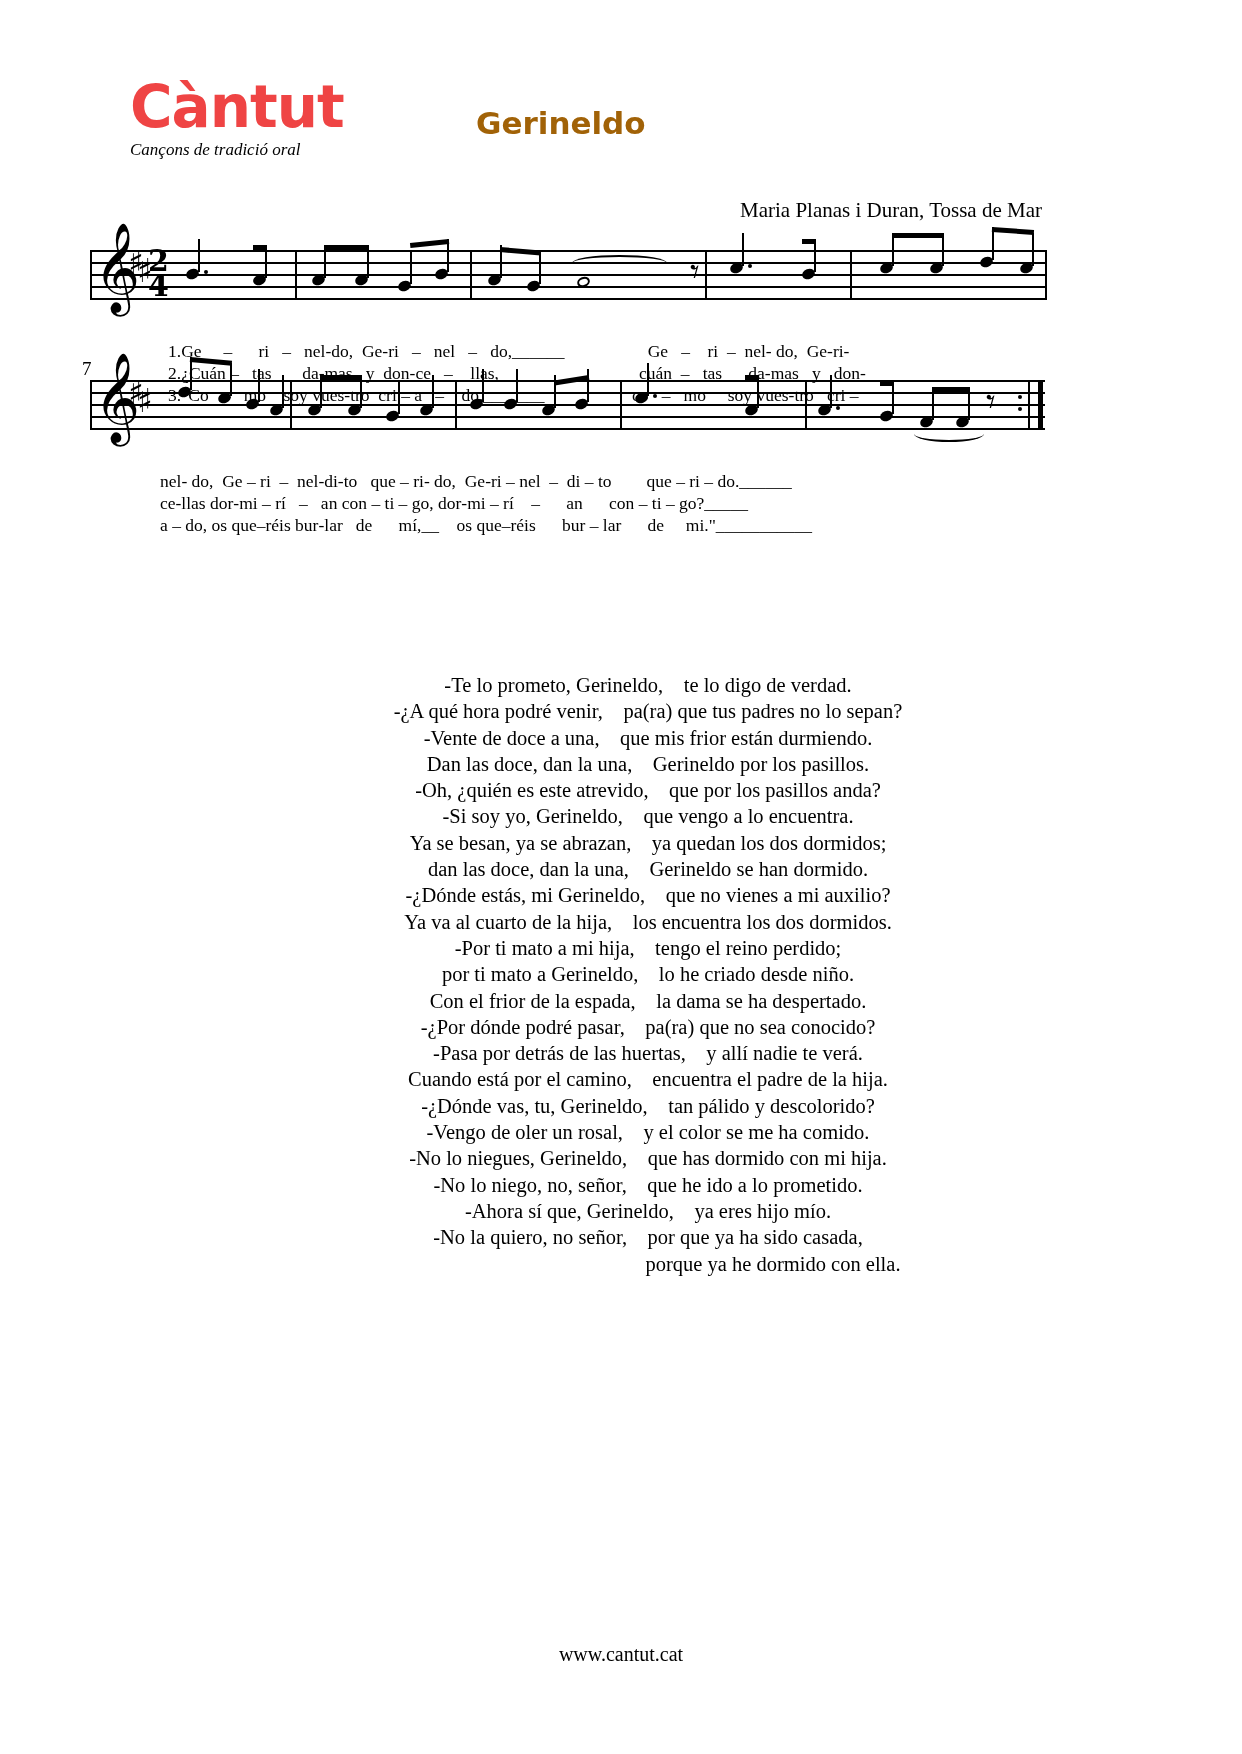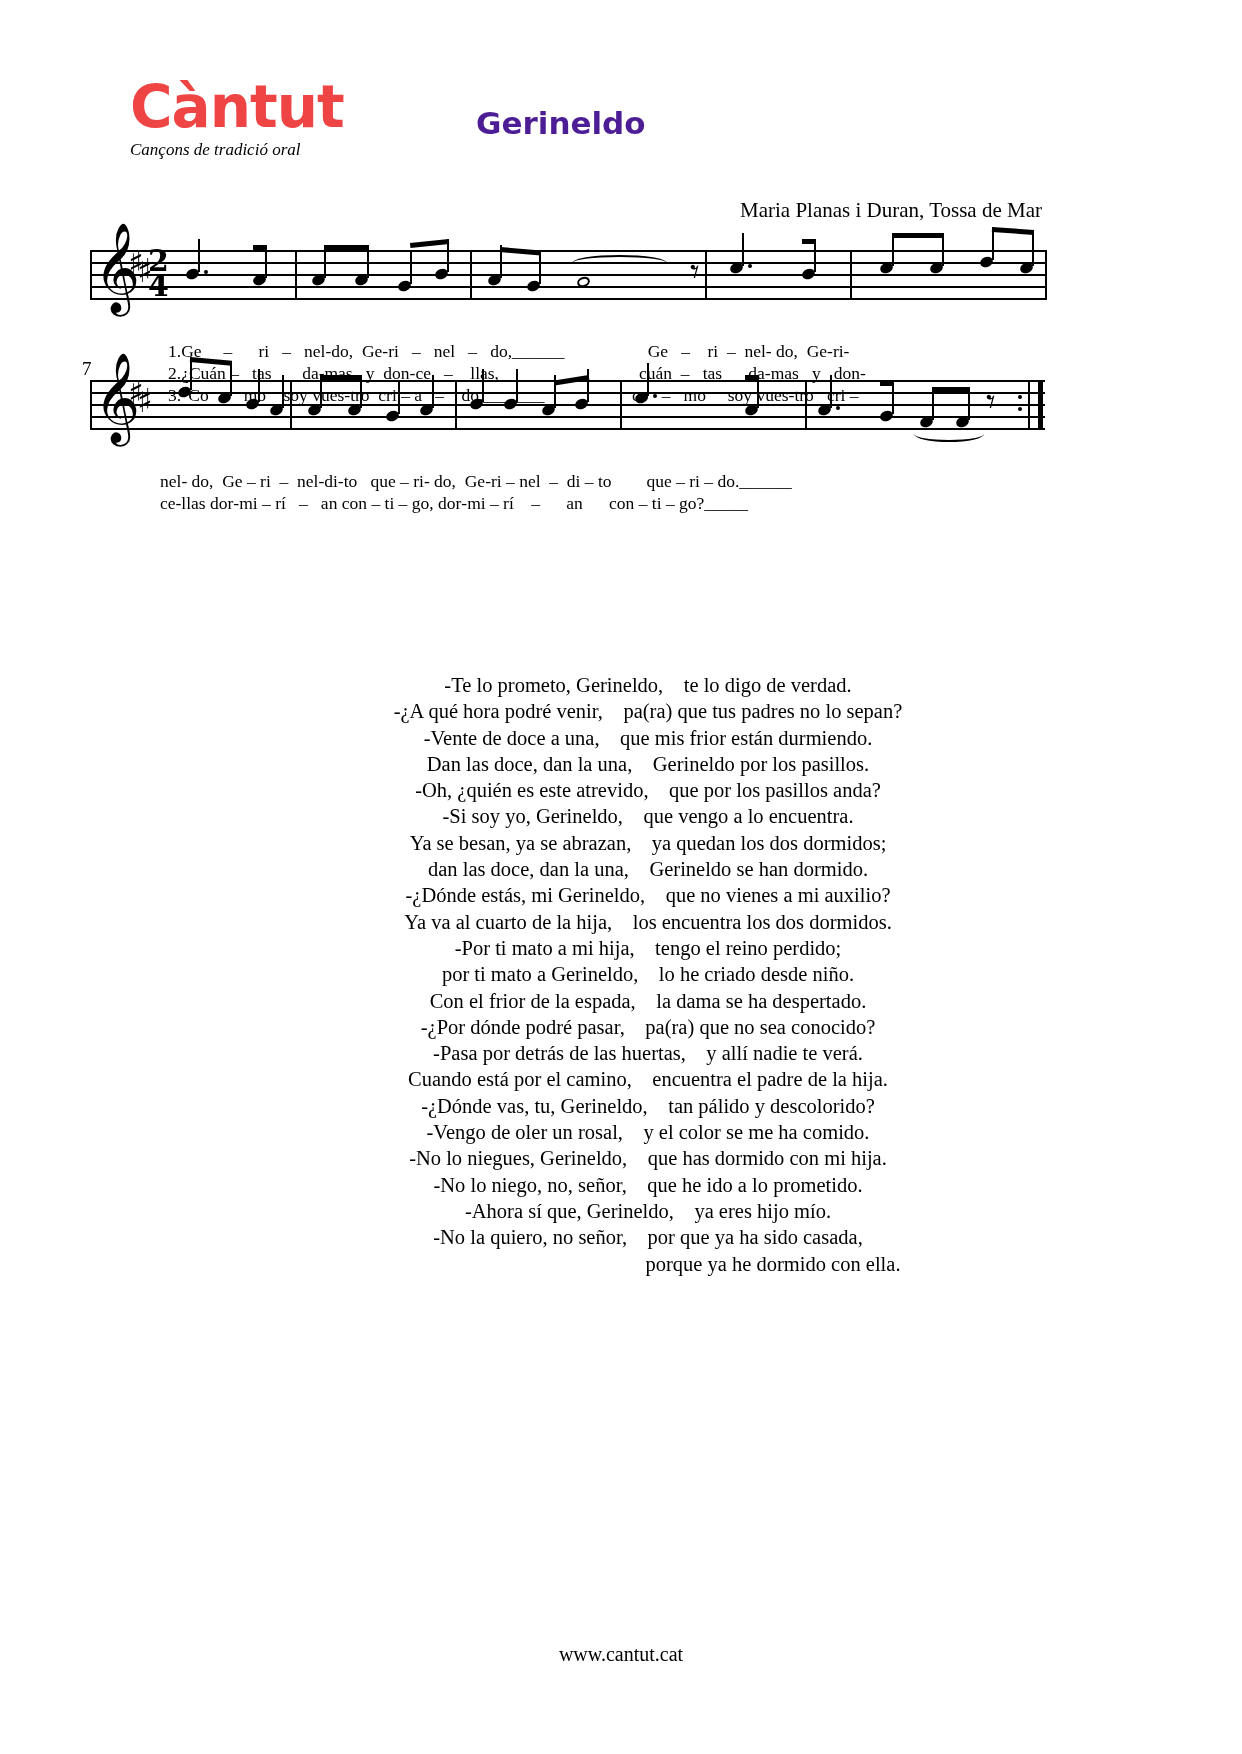--- a/index.html
+++ b/index.html
@@ -40,21 +40,21 @@
     font-size: 17px;
     margin-top: 4px;
     color: #000;
   }
   #song-title {
     position: absolute;
     left: 476px; top: 105px;
     font-family: "DejaVu Sans", sans-serif;
     font-weight: bold;
     font-size: 31px;
-    color: #4c1d95;
+    color: #a16207;
   }
   #source-line {
     position: absolute;
     right: 200px; top: 198px;
     font-family: "Liberation Serif", serif;
     font-size: 21px;
     color: #000;
     white-space: nowrap;
   }
 
@@ -391,20 +391,23 @@
       <div class="slur" style="left:824px; top:46px; width:70px; border-top:none; border-bottom:2px solid #000;"></div>
       <div class="rest" style="left:896px; top:4px;">𝄾</div>
     </div>
 
     <div class="lyric-block" style="top:70px;">
       <div class="lyric-row">
         <span class="ly" style="left:70px;">nel‑ do,  Ge – ri  –  nel‑di‑to   que – ri‑ do,  Ge‑ri – nel  –  di – to        que – ri – do.______</span>
       </div>
       <div class="lyric-row">
         <span class="ly" style="left:70px;">ce‑llas dor‑mi – rí   –   an con – ti – go, dor‑mi – rí    –      an      con – ti – go?_____</span>
+      </div>
+      <div class="lyric-row">
+        <span class="ly" style="left:70px;">a – do, os que–réis bur‑lar   de      mí,__    os que–réis      bur – lar      de     mi."___________</span>
       </div>
     </div>
   </div>
 </div>
 
 <div id="verses">
   <div class="verse-line">-Te lo prometo, Gerineldo,    te lo digo de verdad.</div>
   <div class="verse-line">-¿A qué hora podré venir,    pa(ra) que tus padres no lo sepan?</div>
   <div class="verse-line">-Vente de doce a una,    que mis frior están durmiendo.</div>
   <div class="verse-line">Dan las doce, dan la una,    Gerineldo por los pasillos.</div>

